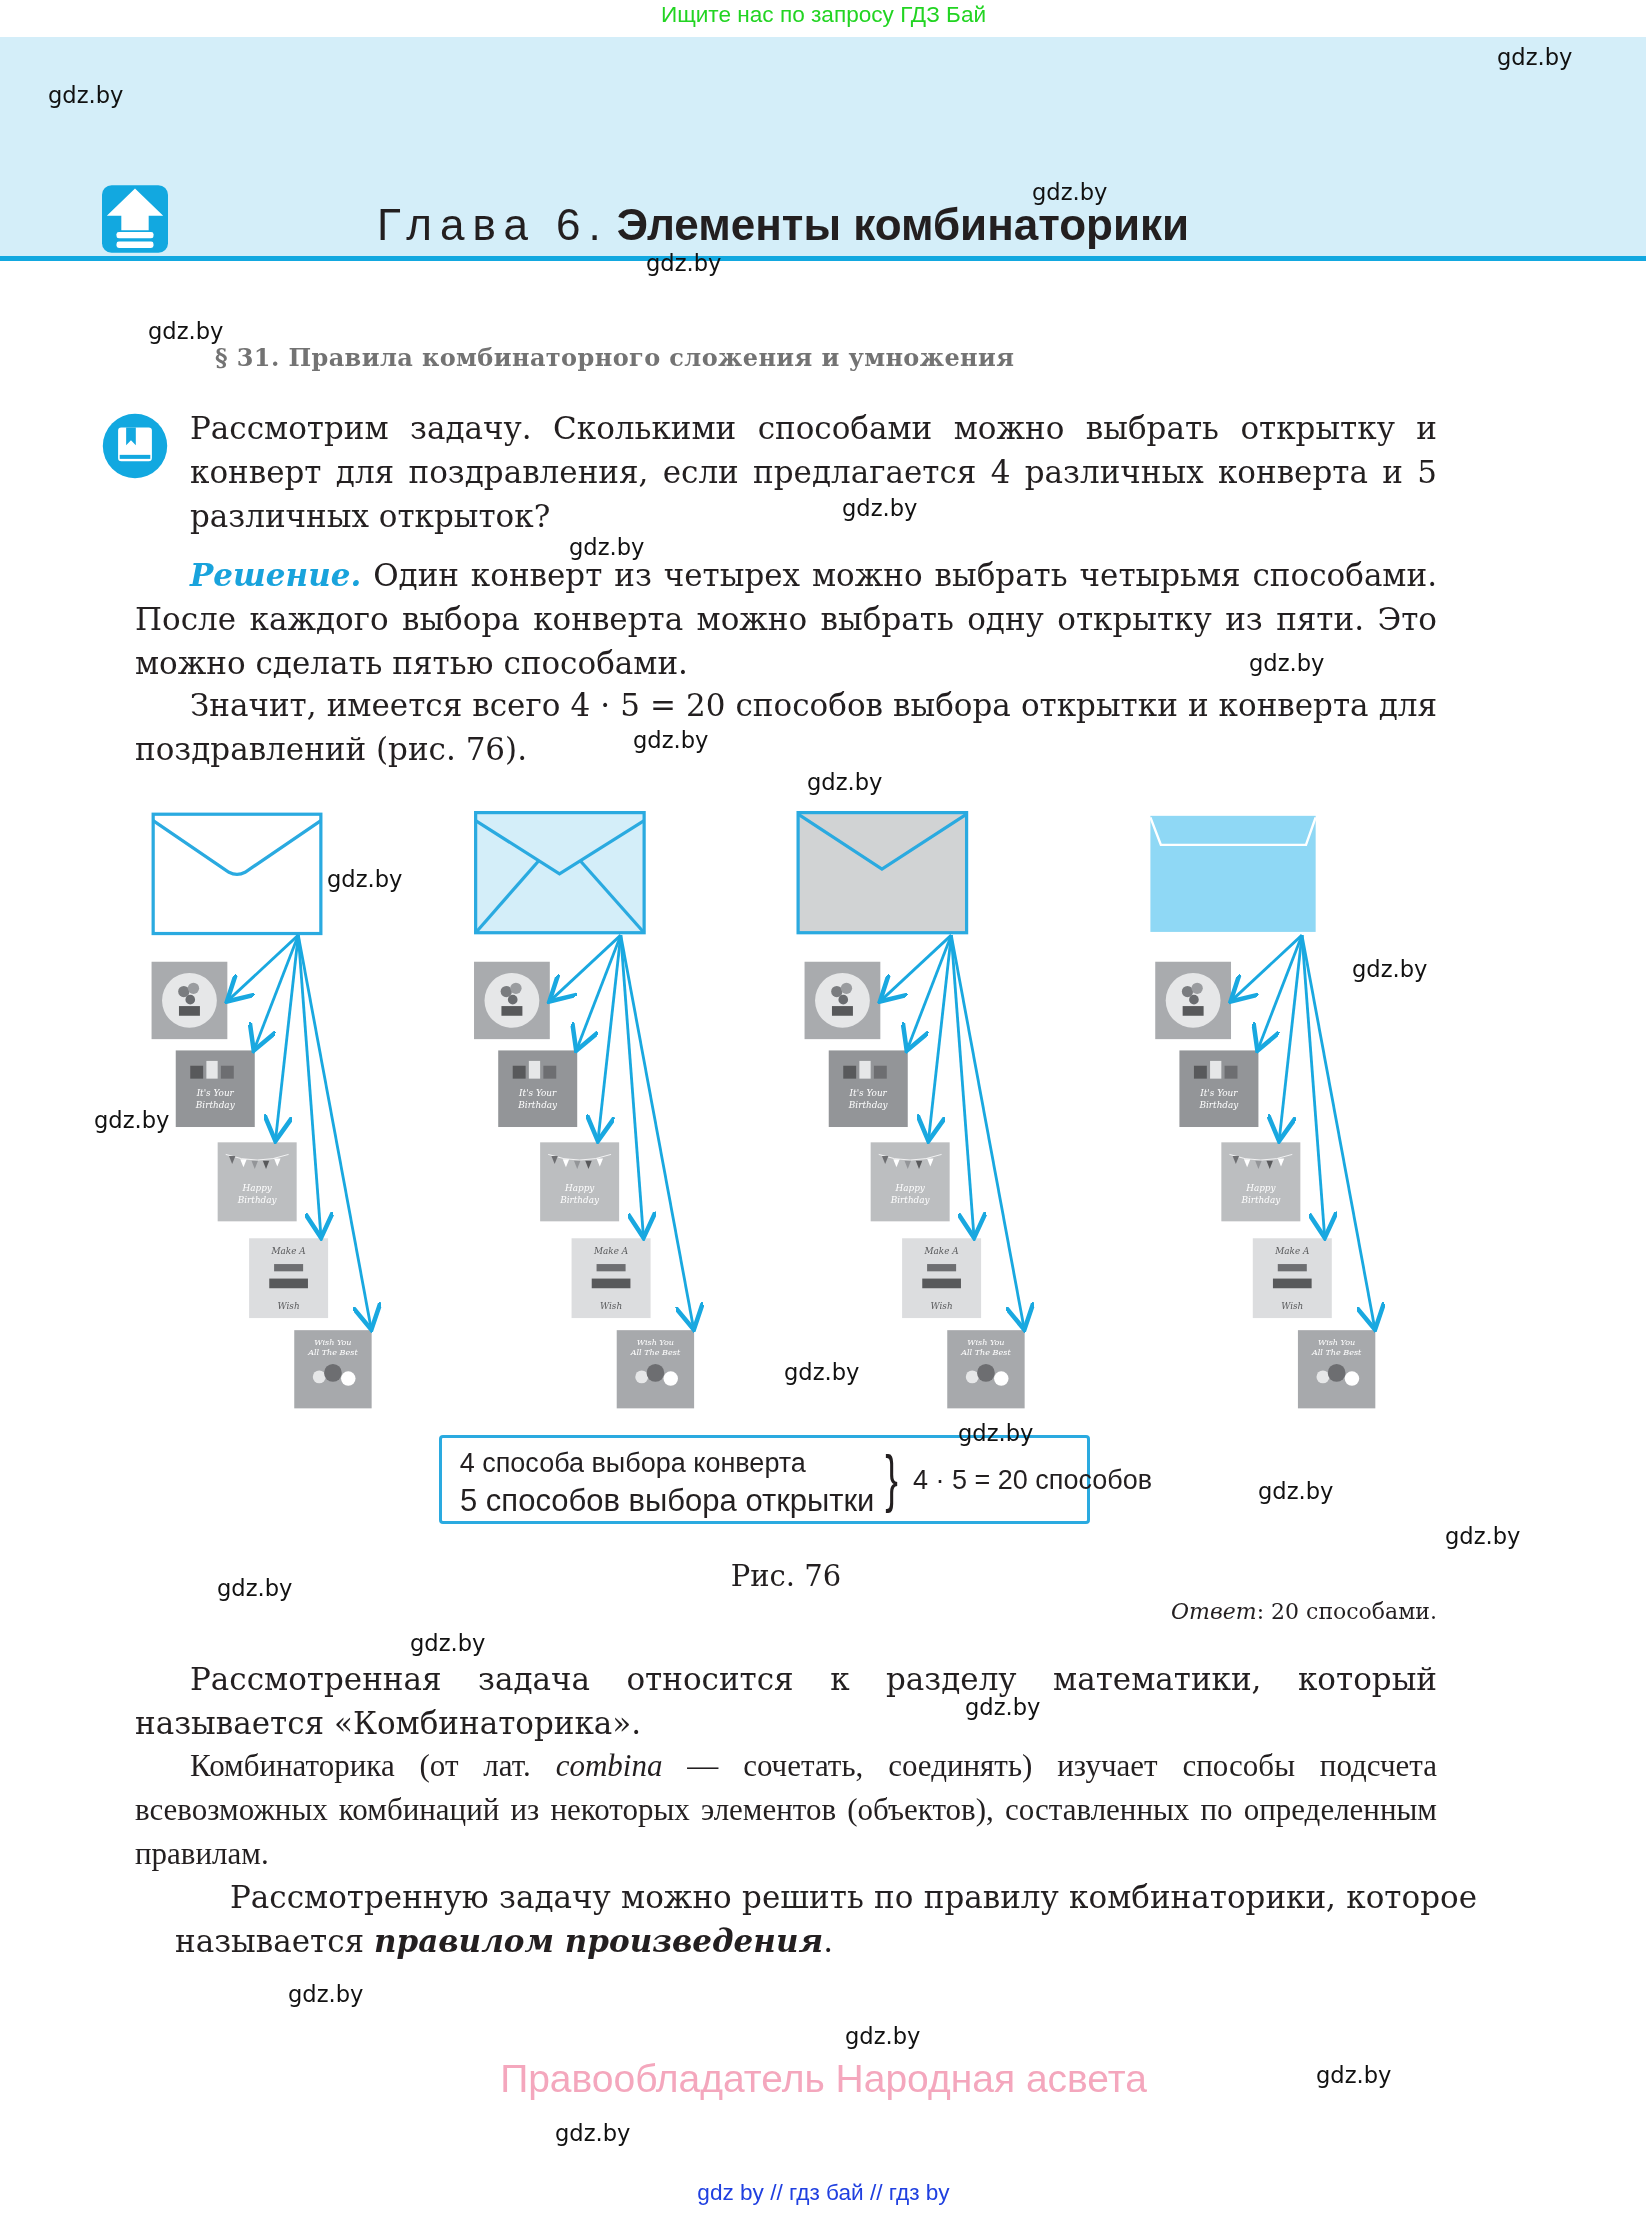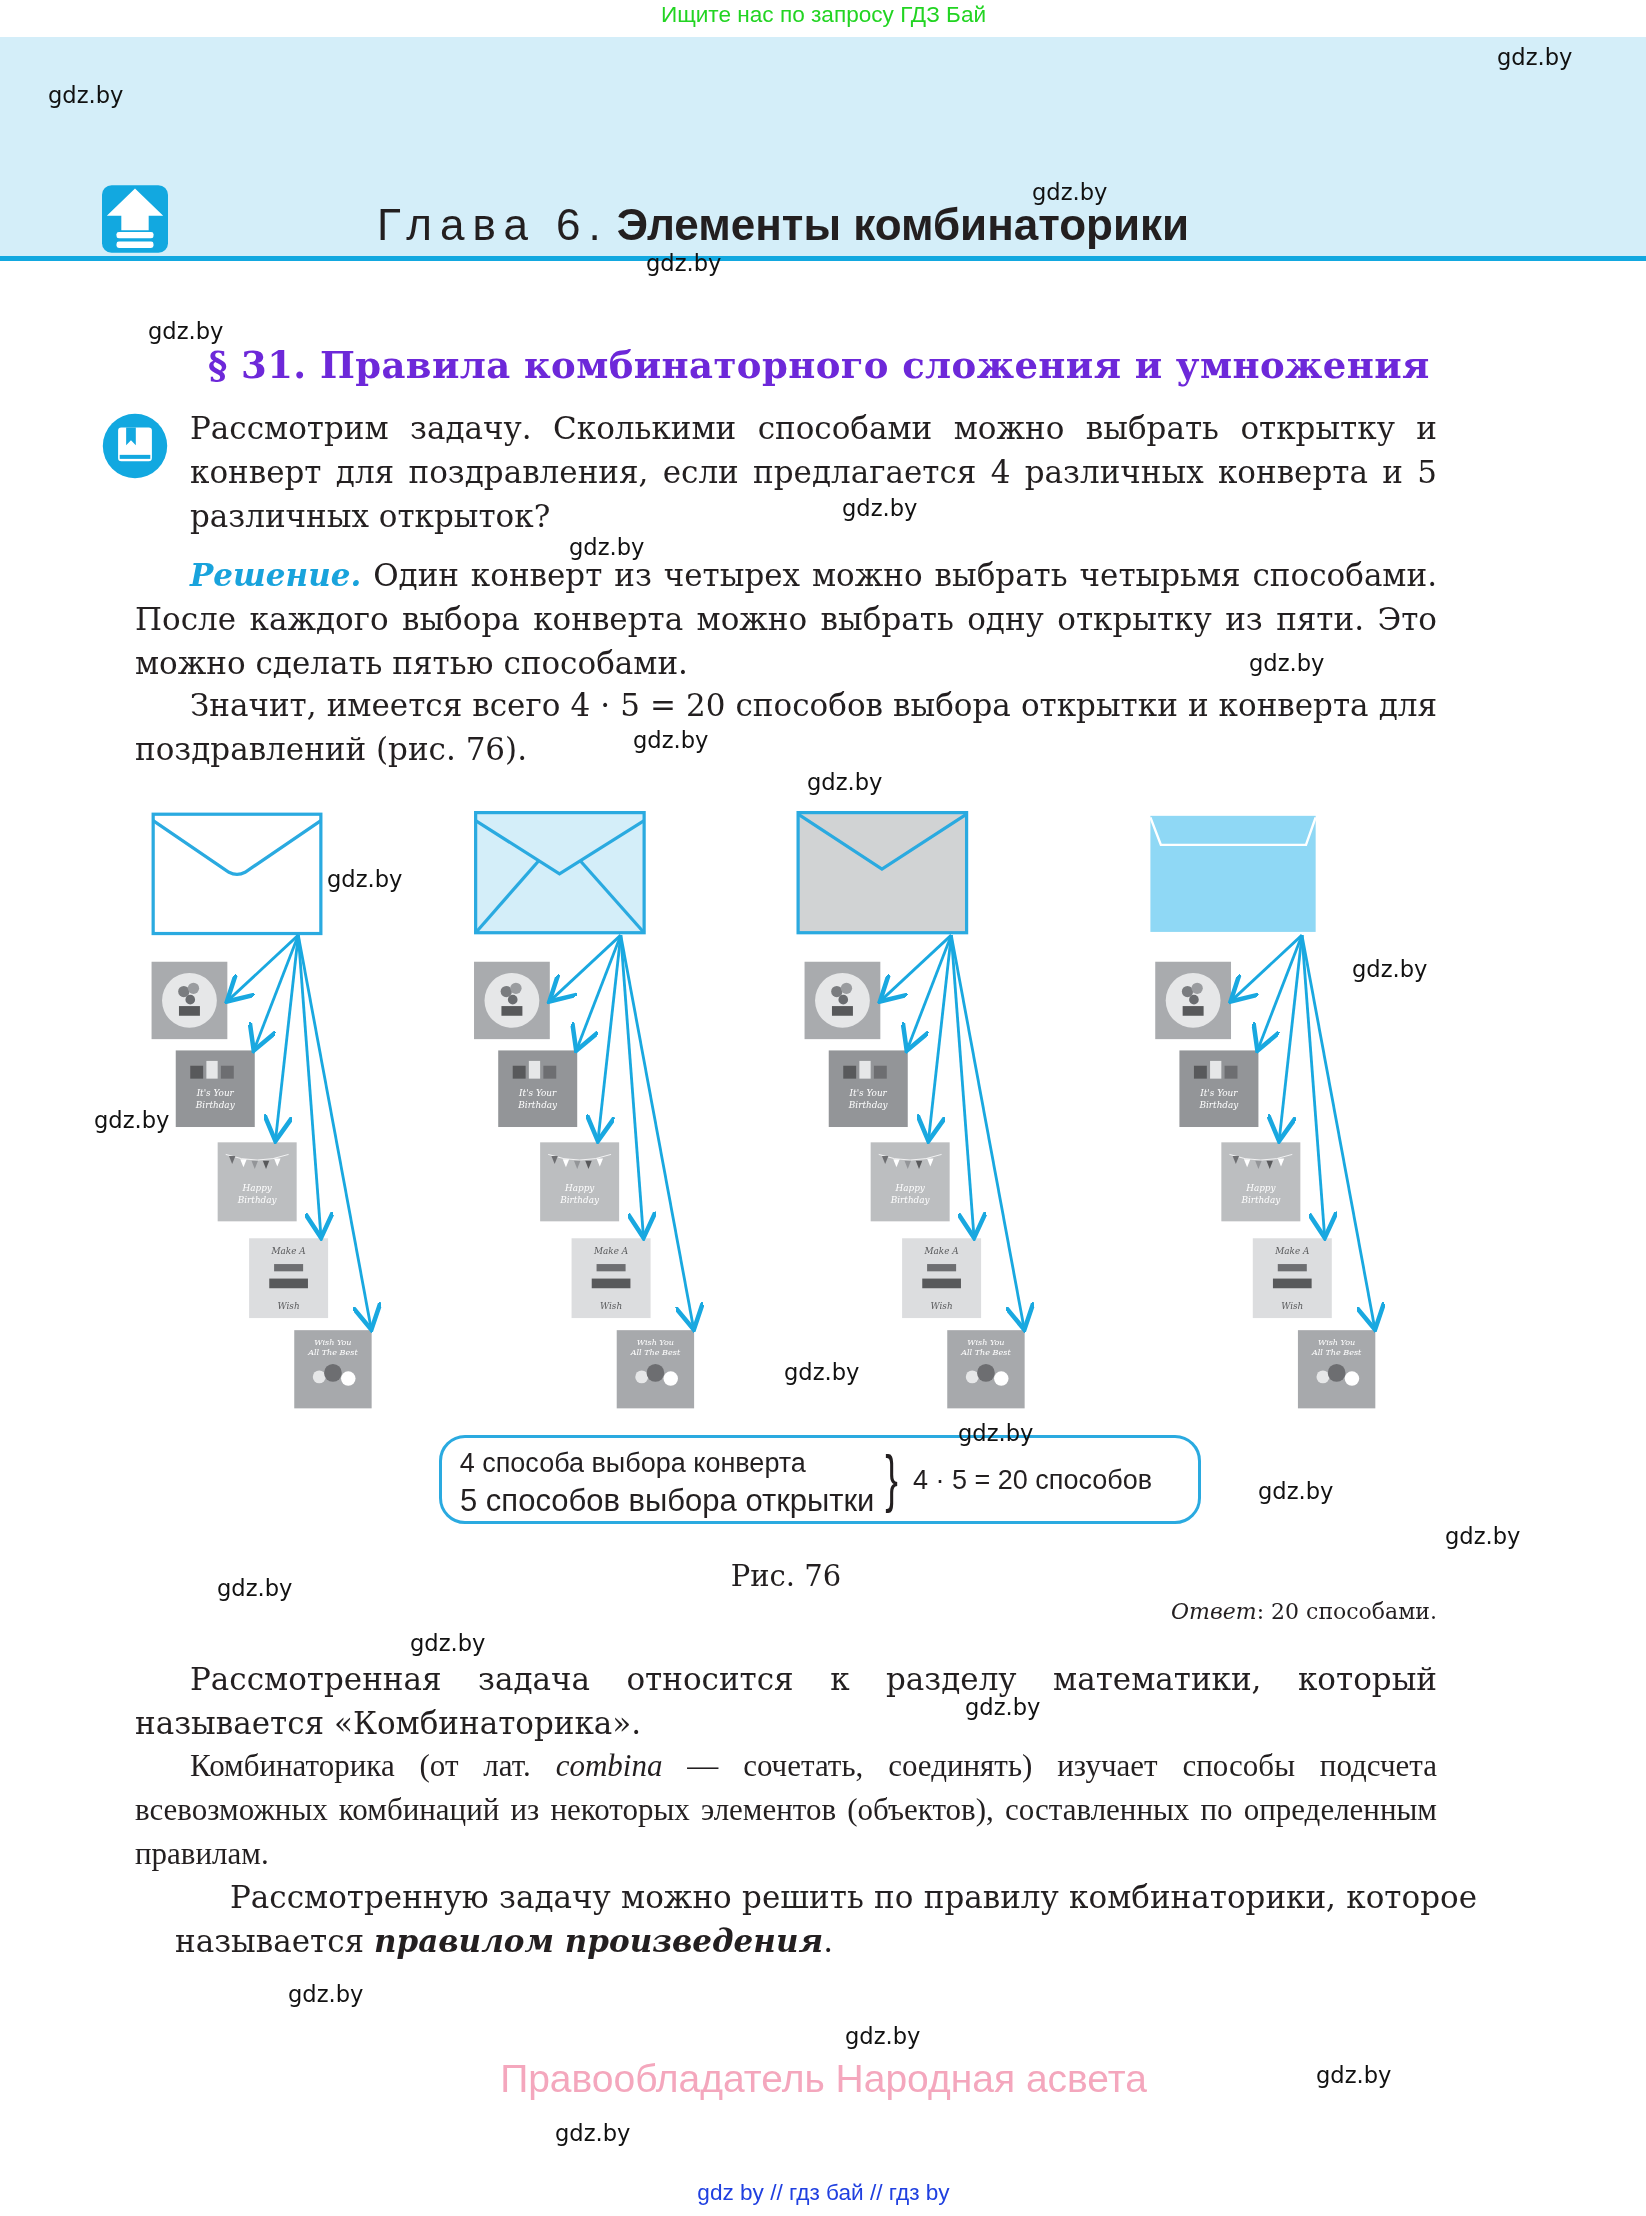--- a/index.html
+++ b/index.html
@@ -9,31 +9,31 @@
   .topbar { left:0; top:0; width:1647px; height:37px; background:#fff; }
   .top-note { left:0; top:1.6px; width:1647px; text-align:center; color:#22d422;
               font-family:"Liberation Sans", sans-serif; font-size:22.6px; }
   .header { left:0; top:37px; width:1647px; height:222px; background:#d4eef9; }
   .header-line { left:0; top:256px; width:1647px; height:4.8px; background:#12a8e0; }
   .home-icon { left:102px; top:185px; width:66px; height:68px; }
   .chapter { left:377px; top:200px; font-family:"Liberation Sans", sans-serif; font-size:44px; color:#231f20; white-space:nowrap; }
   .chapter .lbl { letter-spacing:8px; font-weight:normal; }
   .chapter .name { font-weight:bold; margin-left:8px; }
   .wm { font-family:"DejaVu Sans", sans-serif; font-size:22.6px; color:#111; white-space:nowrap; }
-  .section-title { left:208px; top:343px; font-family:"DejaVu Serif", serif; font-weight:bold;
-                   font-size:37px; color:#6d28d9; white-space:nowrap; letter-spacing:0.4px; }
+  .section-title { left:215px; top:343px; font-family:"DejaVu Serif", serif; font-weight:bold;
+                   font-size:24px; color:#737373; white-space:nowrap; letter-spacing:0.4px; }
   .book-icon { left:102px; top:413px; width:66px; height:66px; }
   .para { position:absolute; left:135px; width:1302px; font-size:31px; line-height:44px;
           text-align:justify; text-align-last:left; }
   .para.indent { text-indent:55px; }
   .para.first { left:190px; width:1247px; }
   .reshenie { color:#19a3dc; font-style:italic; font-weight:bold;margin-top:36px; }
   .diagram { left:0; top:798px; width:1647px; height:629px; }
-  .formula-box { left:439px; top:1435px; width:762px; height:89px; border:3.2px solid #2aaae0;
-                 border-radius:26px; box-sizing:border-box; font-family:"Liberation Sans", sans-serif; }
+  .formula-box { left:439px; top:1435px; width:651px; height:89px; border:3.2px solid #2aaae0;
+                 border-radius:4px; box-sizing:border-box; font-family:"Liberation Sans", sans-serif; }
   .formula-box .l1 { position:absolute; left:17.7px; top:9.7px; font-size:27px; white-space:nowrap; }
   .formula-box .l2 { position:absolute; left:18px; top:45px; font-size:31px; white-space:nowrap; }
   .formula-box .brace { position:absolute; left:439px; top:6.4px; font-size:63px; font-weight:normal; line-height:69px; transform:scaleX(0.6); }
   .formula-box .res { position:absolute; left:471px; top:27px; font-size:27px; white-space:nowrap; }
   .caption { left:0; top:1559px; width:1572px; text-align:center; font-size:29px; }
   .answer { left:806px; top:1599px; width:1437px; text-align:right; font-size:22px; left:0; }
   .answer em { font-style:italic; }
   .copyright { left:0; top:2057px; width:1647px; text-align:center; color:#f4a7bd;
                font-family:"Liberation Sans", sans-serif; font-size:39px; }
   .footer { left:0; top:2180px; width:1647px; text-align:center; color:#2040e0;

